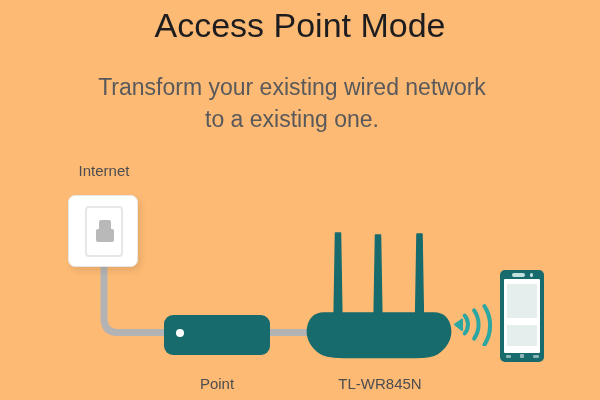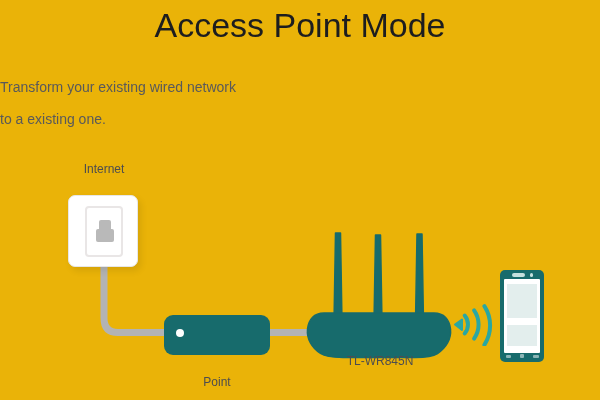--- a/index.html
+++ b/index.html
@@ -1,36 +1,36 @@
 <!DOCTYPE html>
 <html><head>
 <meta charset="utf-8">
 <style>
   * { margin:0; padding:0; box-sizing:border-box; }
   html,body { background:#fff; }
   body { font-family:"Liberation Sans","DejaVu Sans",sans-serif; }
-  .stage { position:relative; width:600px; height:400px; background:#eab308; overflow:hidden; }
+  .stage { position:relative; width:600px; height:400px; background:#fdba74; overflow:hidden; }
 
   .title {
     position:absolute; top:6px; left:0; width:600px;
     text-align:center; font-size:34px; font-weight:500; color:#1d1d1f;
   }
   .subtitle {
     position:absolute; top:71px; left:0; width:584px;
-    font-size:14px; line-height:32px; color:#59595b; font-weight:400;
+    text-align:center; font-size:23px; line-height:32px; color:#59595b; font-weight:400;
   }
 
   .diagram { position:absolute; inset:0; }
 
   .dev-label {
-    position:absolute; font-size:12px; color:#4d4d4f; text-align:center;
+    position:absolute; font-size:15px; color:#4d4d4f; text-align:center;
   }
   .label-internet { left:54px; top:162px; width:100px; }
   .label-router   { left:164px; top:375px; width:106px; }
-  .label-ap       { left:307px; top:354px; width:146px; }
+  .label-ap       { left:307px; top:375px; width:146px; }
 
   svg.overlay { position:absolute; left:0; top:0; pointer-events:none; }
 
   
   .socket {
     position:absolute; left:68px; top:195px; width:70px; height:72px;
     background:#fff; border:1px solid #e7e7e7; border-radius:7px;
     box-shadow:3px 4px 7px rgba(0,0,0,0.09);
   }
   .socket-inner {

